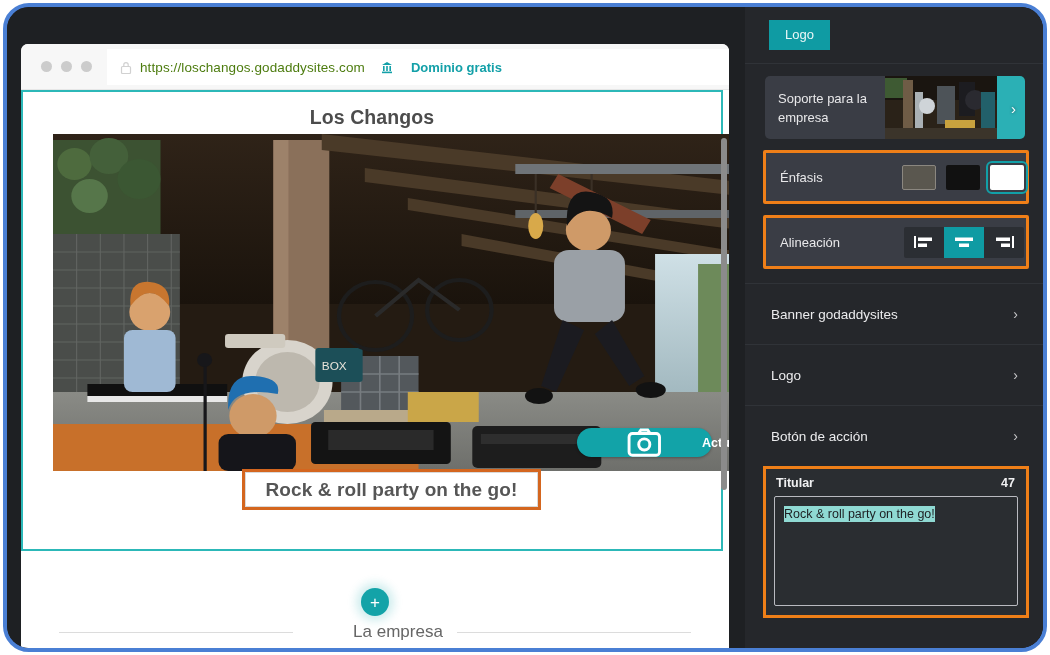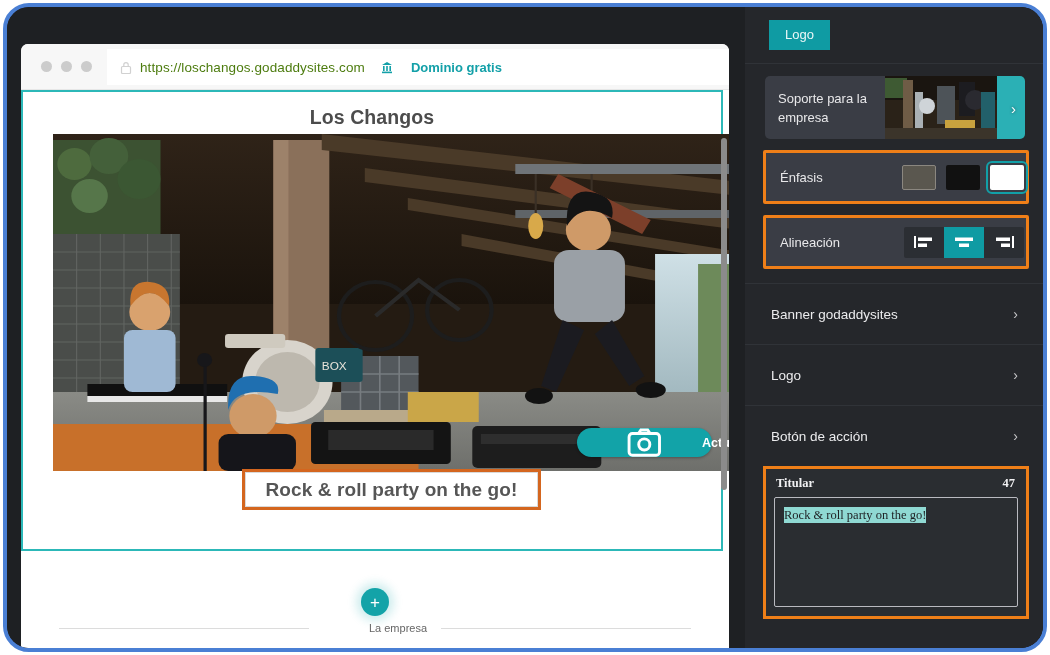--- a/index.html
+++ b/index.html
@@ -142,21 +142,21 @@
     font-size: 17px; line-height: 1;
     box-shadow: 0 0 10px 5px rgba(19,163,168,.20);
     cursor: pointer;
   }
   .empresa-row {
     position: absolute;
     left: 38px; right: 38px; top: 532px;
     display: flex; align-items: center; gap: 14px;
   }
   .empresa-row .rule { flex: 1; height: 1px; background: #dcdcdc; }
-  .empresa-label { font-size: 11px; color: #666; white-space: nowrap; padding-left: 46px; }
+  .empresa-label { font-size: 17px; color: #666; white-space: nowrap; padding-left: 46px; }
 
   .pv-scrollbar {
     position: absolute;
     right: 2px; top: 48px;
     width: 6px; height: 352px;
     background: #8b8b8b;
     border-radius: 3px;
     cursor: pointer;
   }
 
@@ -264,21 +264,20 @@
   }
   .list-row:first-of-type { border-top: 1px solid #303338; }
   .list-row .lbl { font-size: 13.5px; color: #ebebed; }
   .list-row .chev { color: #c6c6c8; font-size: 14px; }
 
   .titular-box {
     margin: 0 14px 0 18px;
     border: 3px solid #ef7f18;
     background: #2a2d31;
     padding: 6px 8px 9px;
-    font-family: Liberation Serif, serif;
   }
   .titular-head {
     display: flex; align-items: center; justify-content: space-between;
     padding: 1px 3px 6px 2px;
   }
   .titular-head .lbl { font-size: 12.5px; color: #f0f0f2; font-weight: 700; }
   .titular-head .cnt { font-size: 12.5px; color: #f0f0f2; font-weight: 700; }
   .titular-area {
     height: 110px;
     background: #2a2d31;

